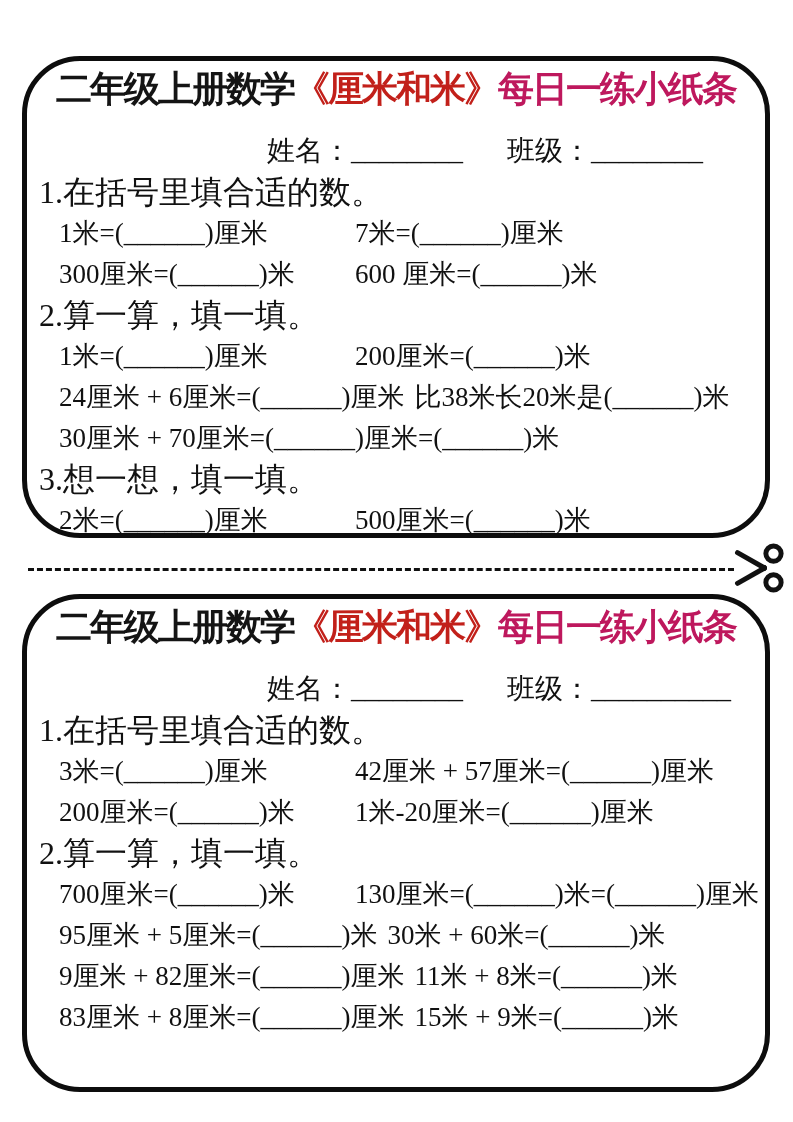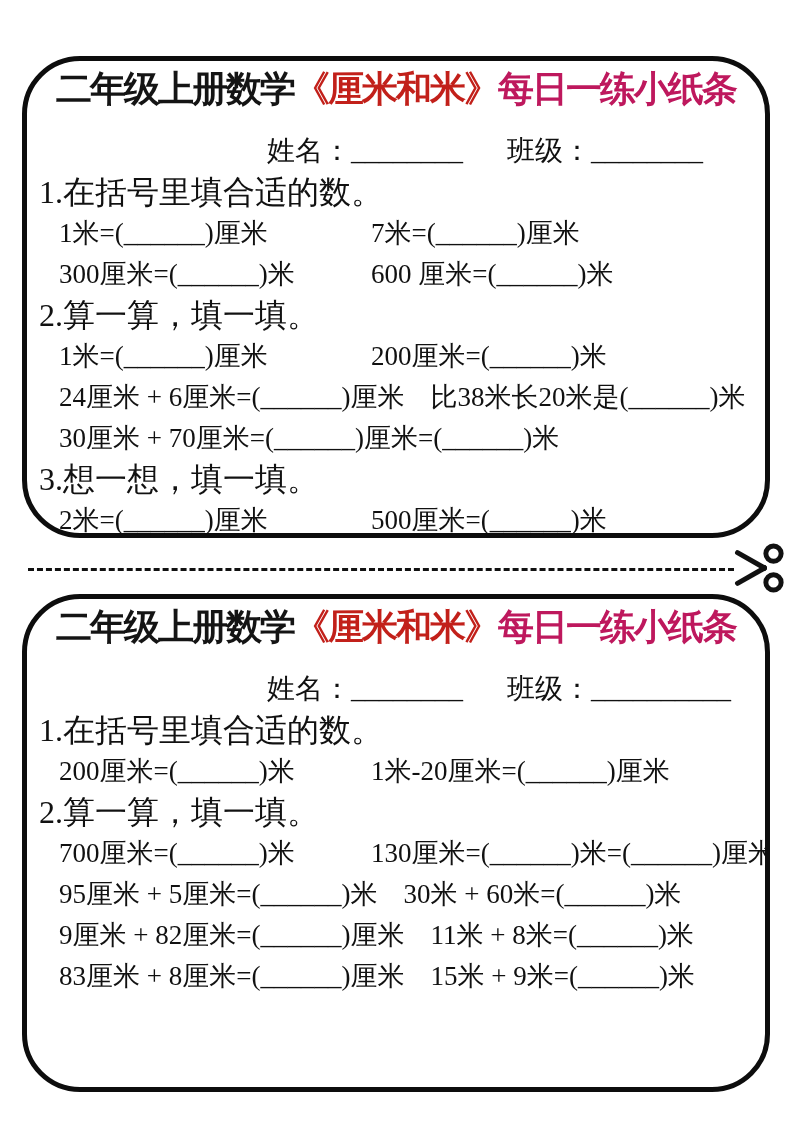--- a/index.html
+++ b/index.html
@@ -48,21 +48,20 @@
     font-size:32px;
     line-height:41px;
     white-space:nowrap;
   }
   .qrow{
     display:flex;
     margin-left:32px;
     font-size:27px;
     line-height:41px;
     white-space:nowrap;
-    gap:16px;
   }
   .qrow .c0{flex:0 0 auto;min-width:286px;padding-right:10px;}
   .qrow .c1{flex:0 0 auto;text-align:right;}
   .qrow.single .c1{min-width:0;}
   .cutline{
     position:absolute;
     left:28px;top:568px;
     width:706px;height:0;
     border-top:3.5px dashed #111111;
   }
@@ -127,20 +126,24 @@
 <section class="card" id="card2">
   <h1 class="card-title">
     <span class="t-black">二年级上册数学</span><span class="t-red">《厘米和米》</span><span class="t-blue">每日一练小纸条</span>
   </h1>
   <div class="name-row">
     <span>姓名：</span><span class="blank">________</span><span class="lbl2">班级：</span><span class="blank">__________</span>
   </div>
   <div class="blocks">
       <div class="bh">1.在括号里填合适的数。</div>
       <div class="qrow">
+        <span class="c0">3米=(______)厘米</span>
+        <span class="c1">42厘米 + 57厘米=(______)厘米</span>
+      </div>
+      <div class="qrow">
         <span class="c0">200厘米=(______)米</span>
         <span class="c1">1米-20厘米=(______)厘米</span>
       </div>
       <div class="bh">2.算一算，填一填。</div>
       <div class="qrow">
         <span class="c0">700厘米=(______)米</span>
         <span class="c1">130厘米=(______)米=(______)厘米</span>
       </div>
       <div class="qrow">
         <span class="c0">95厘米 + 5厘米=(______)米</span>

